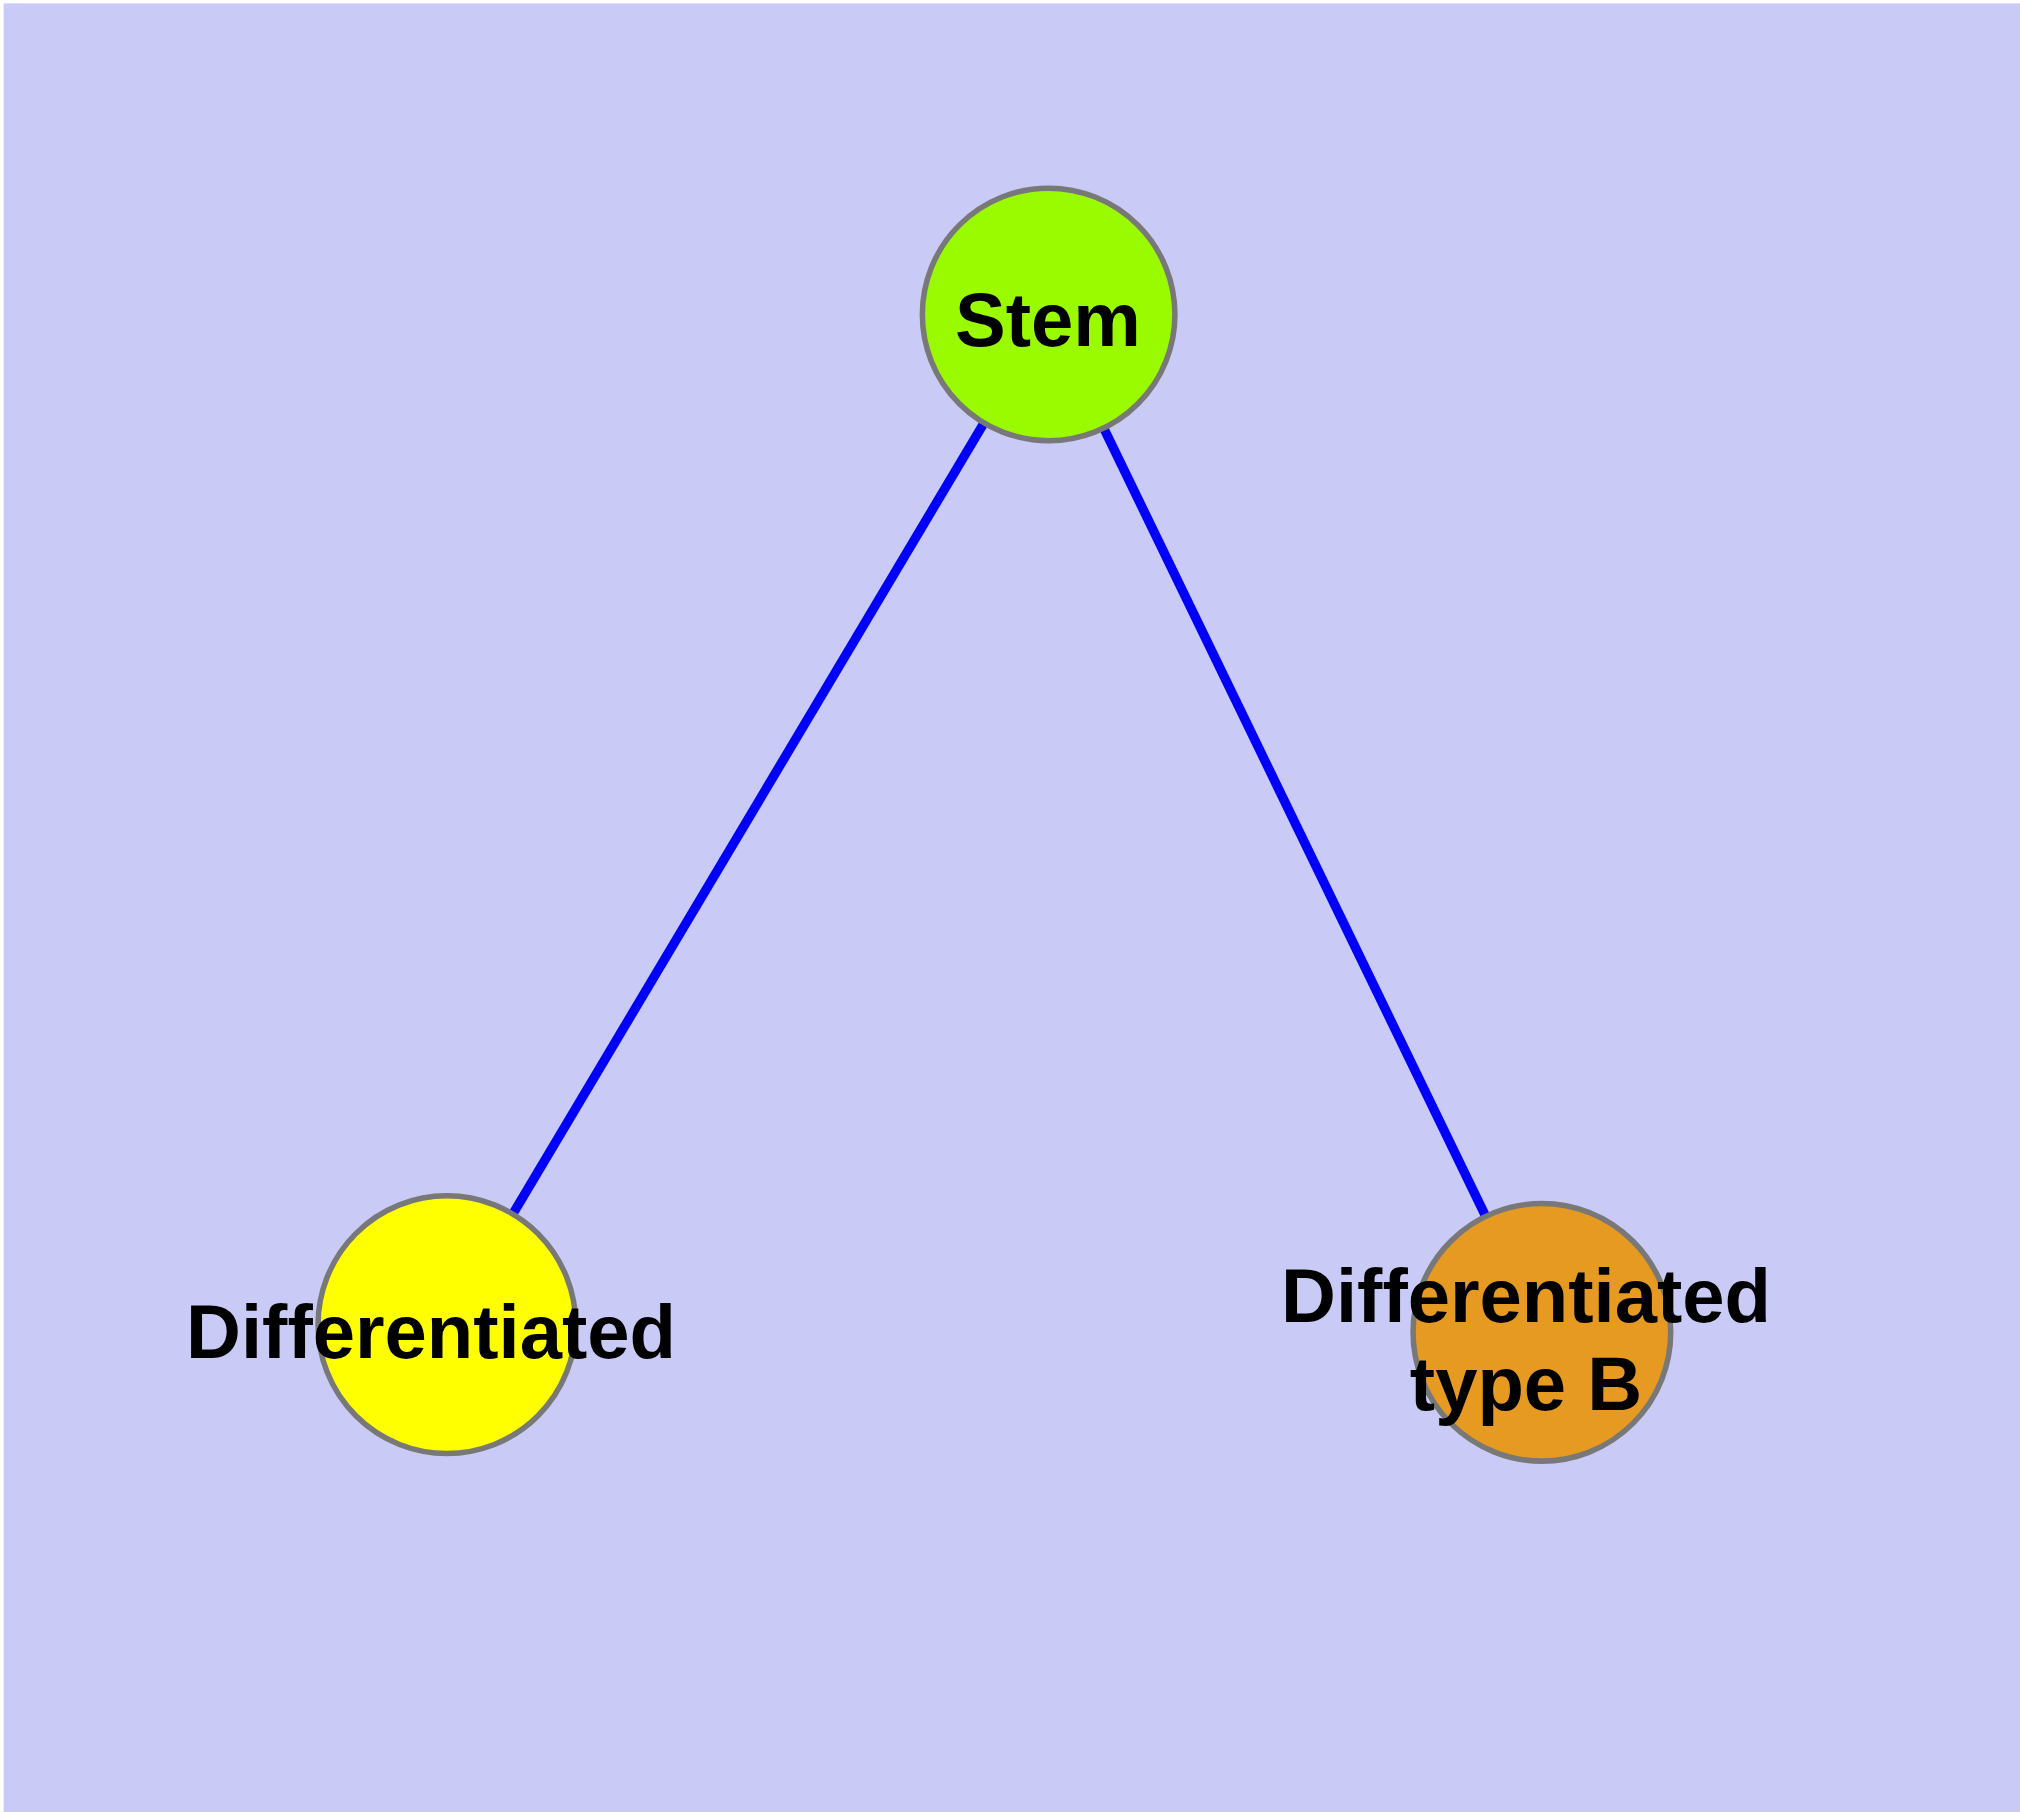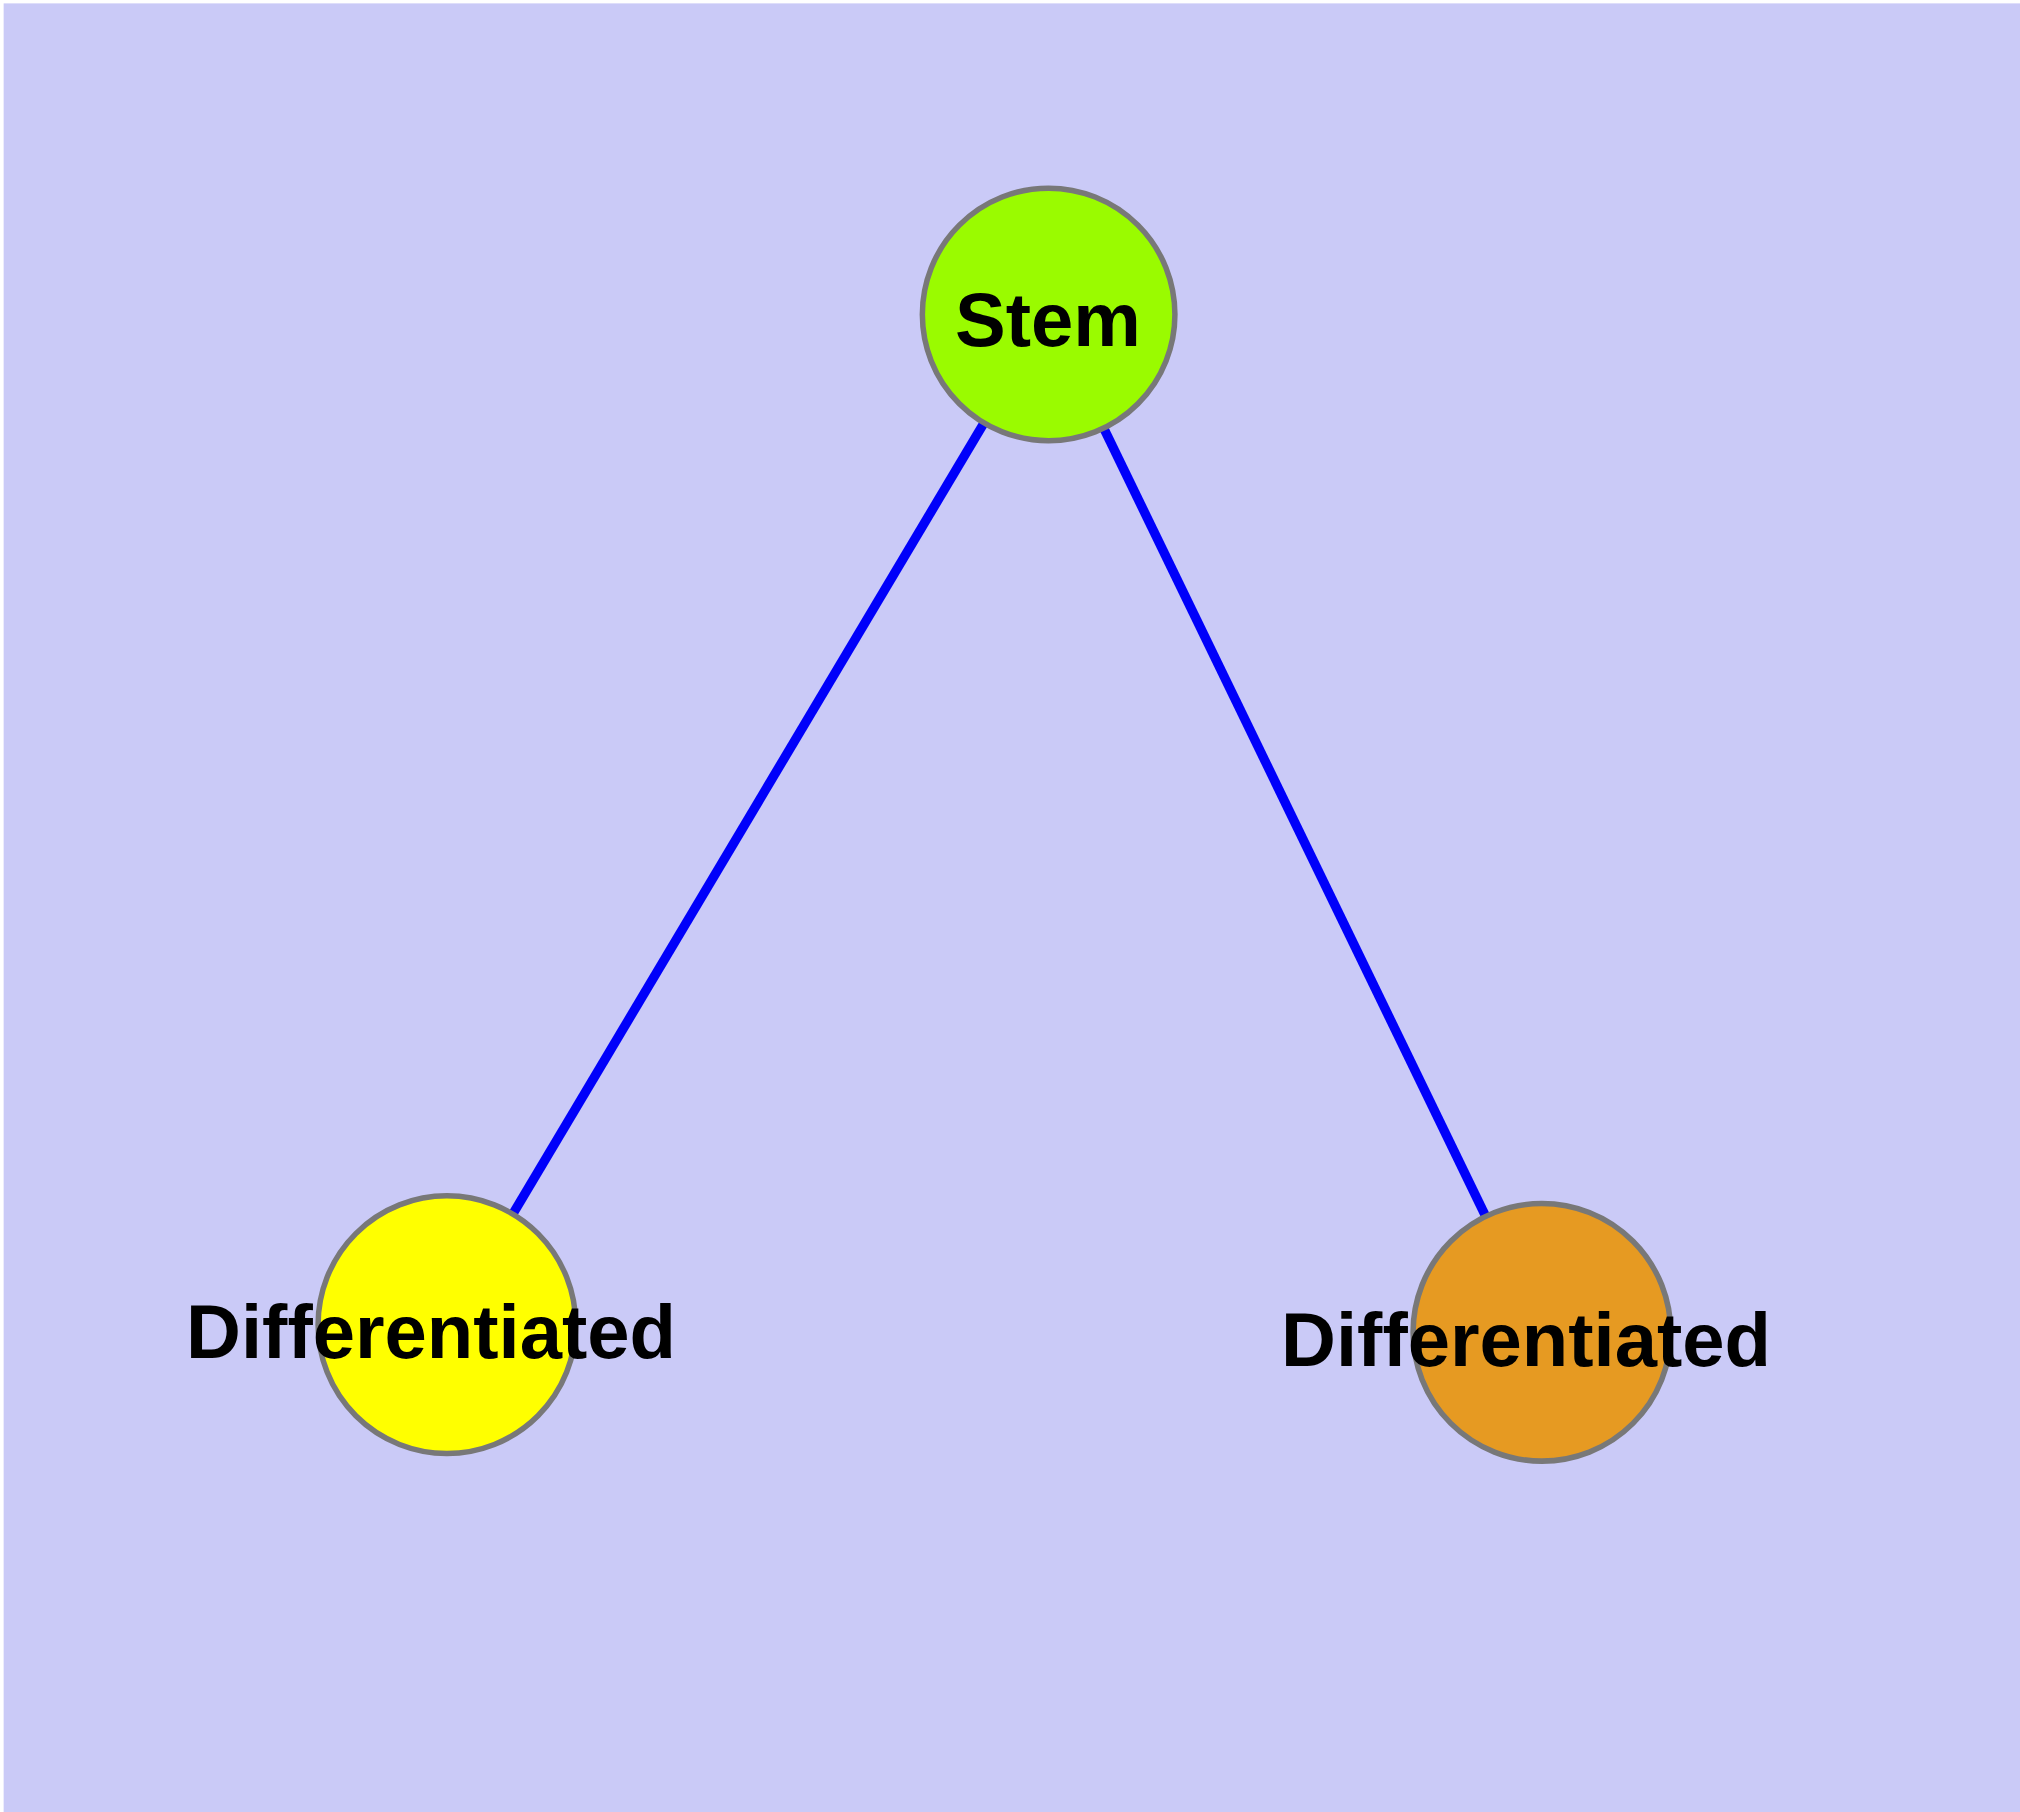--- a/index.html
+++ b/index.html
@@ -57,15 +57,16 @@
   <div class="node-label" id="label-stem">
     <div>Stem</div>
   </div>
 
   <div class="node-label" id="label-type-a">
     <div>Differentiated</div>
   </div>
 
   <div class="node-label" id="label-type-b">
     <div>Differentiated</div>
+    <div>type B</div>
   </div>
 </div>
 
 
 </body></html>

